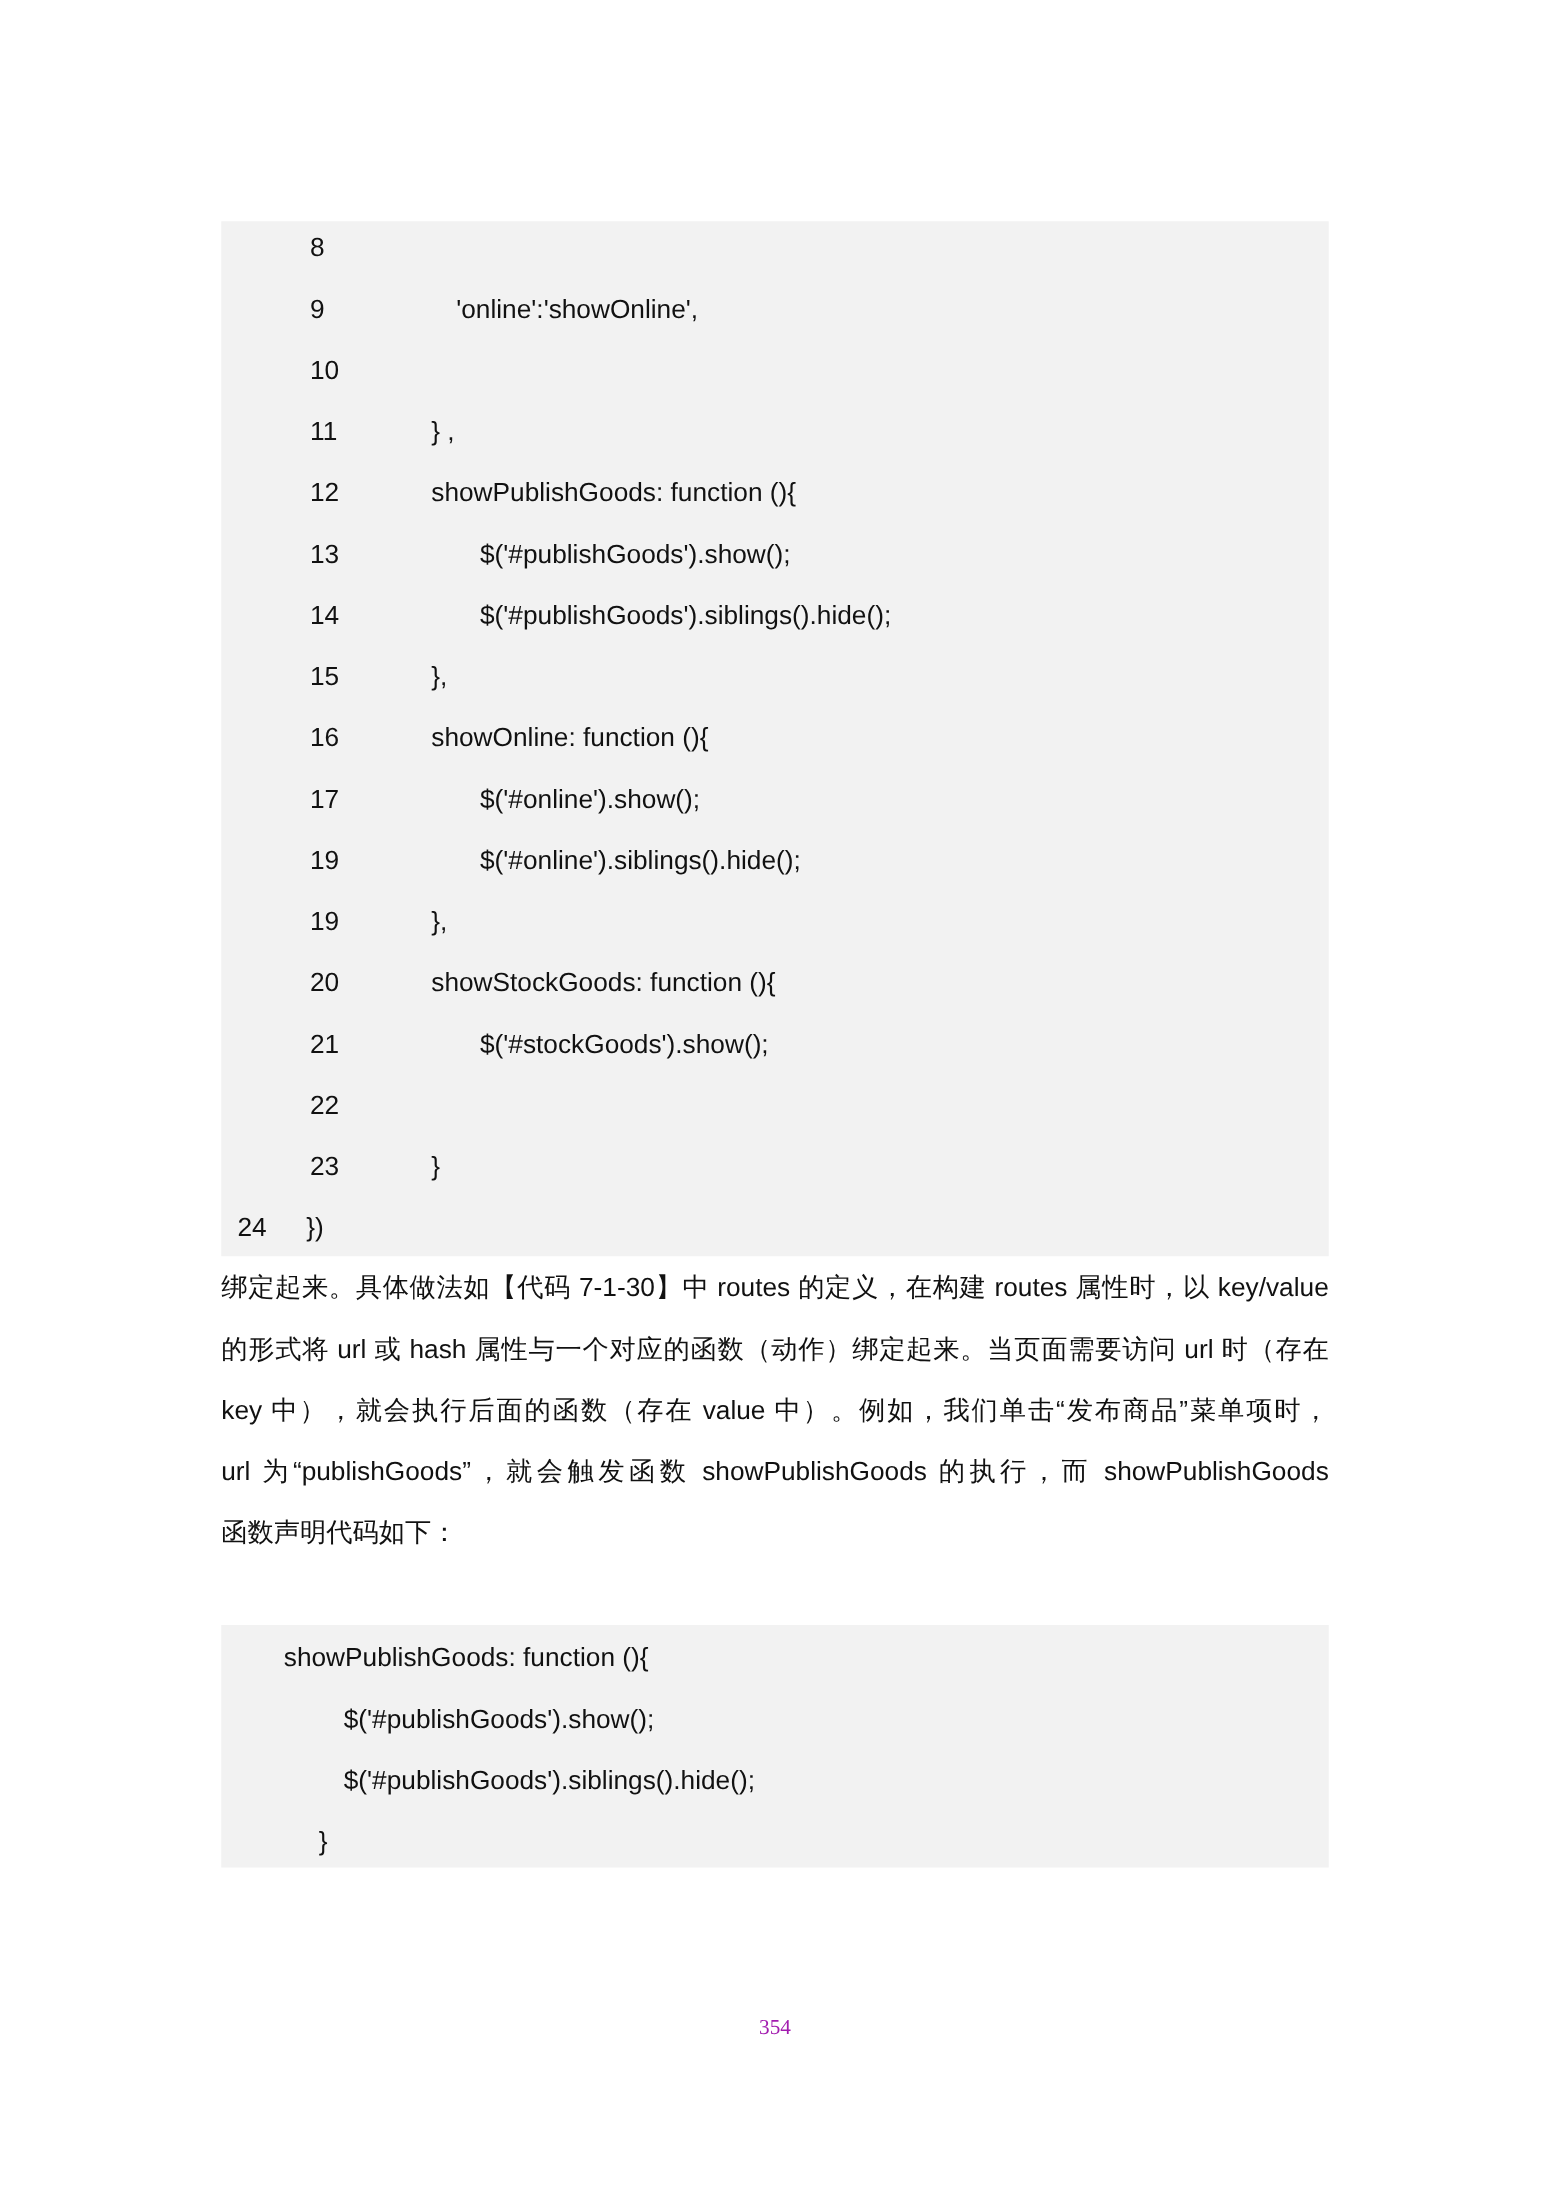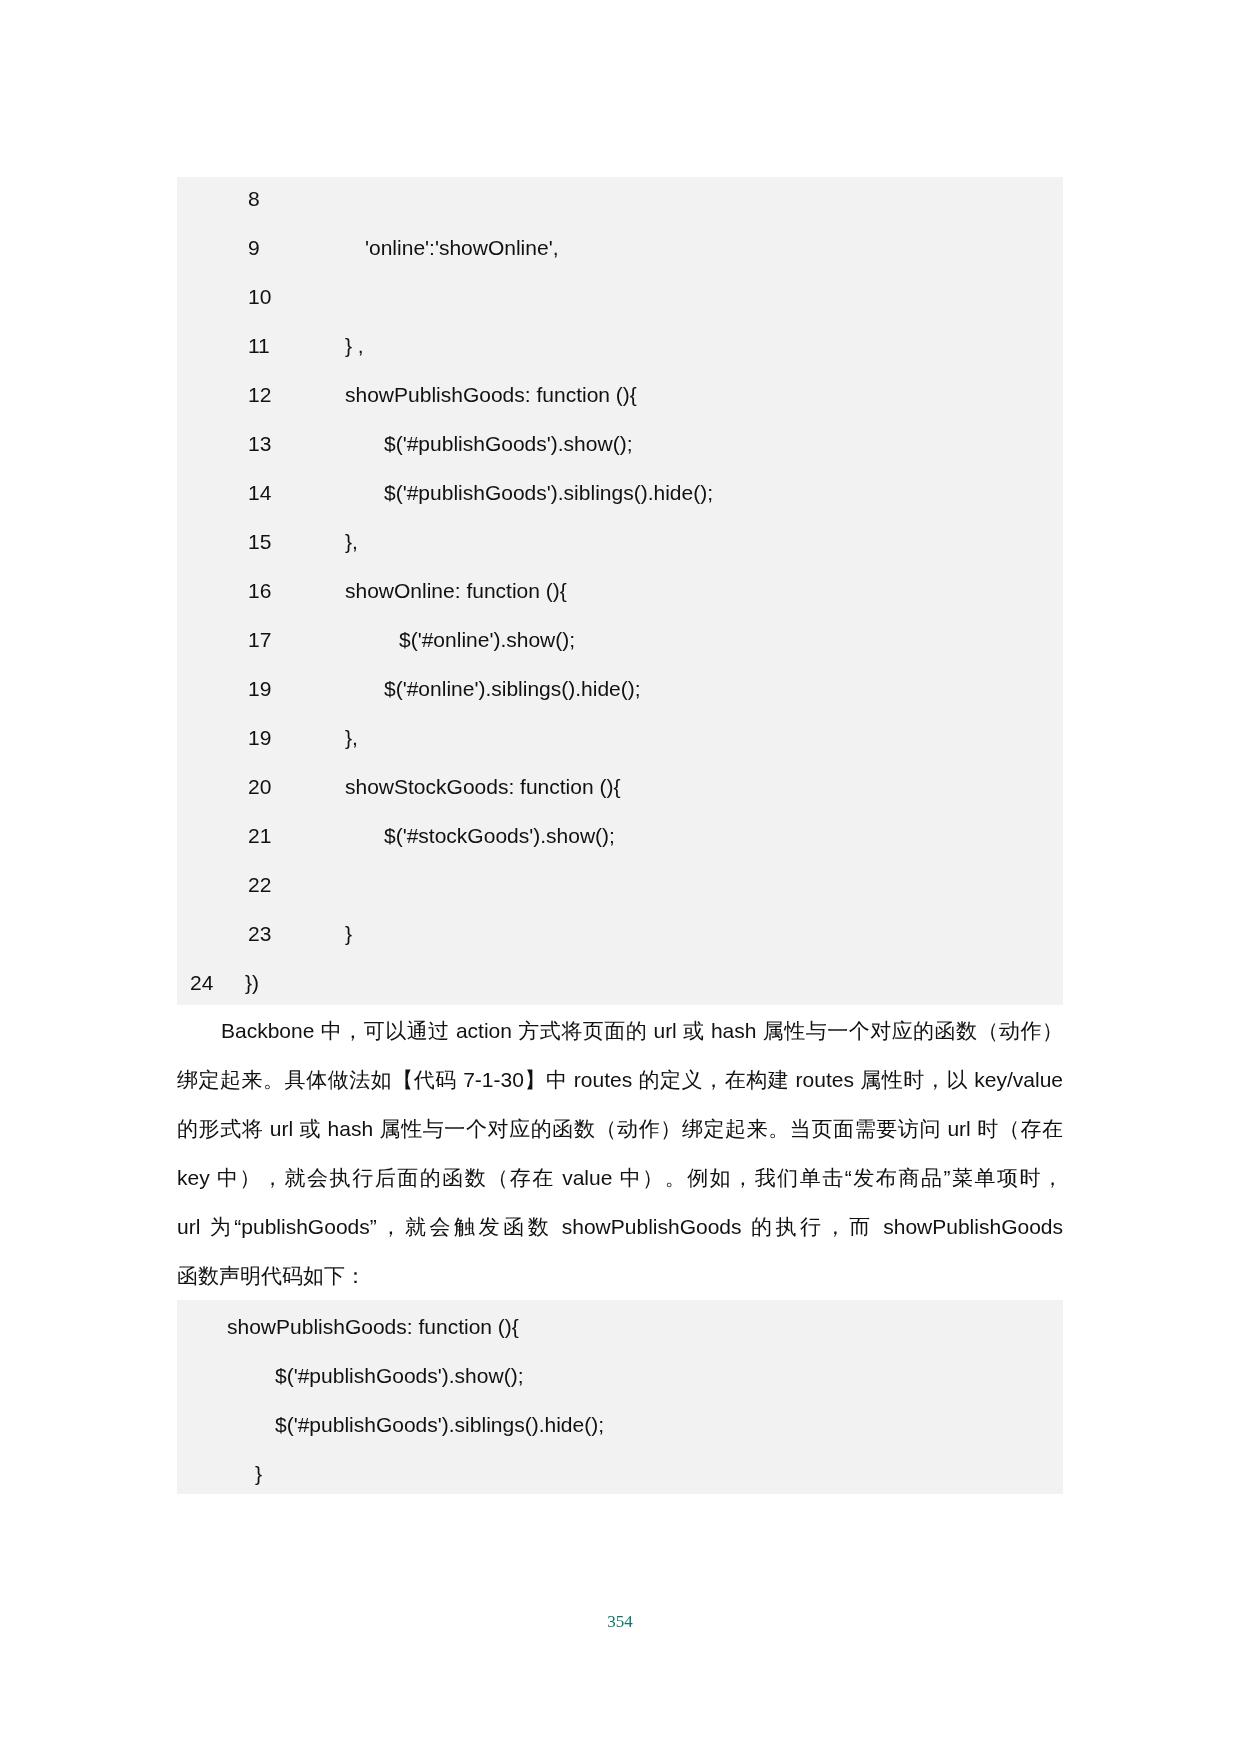--- a/index.html
+++ b/index.html
@@ -7,21 +7,21 @@
          font-family:"Liberation Sans", "DejaVu Sans", sans-serif; color:#111; }
   .codeblock { position:absolute; left:177px; width:886px; background:#f2f2f2; }
   #code1 { top:177px; height:828px; }
   #code2 { top:1300px; height:194px; }
   .num { position:absolute; font-size:21px; line-height:30px; }
   .txt { position:absolute; font-size:21px; line-height:30px; white-space:pre; }
   .para { position:absolute; left:177px; width:886px; font-size:21px; line-height:49px; }
   .pline { height:49px; white-space:nowrap; }
   .justify { text-align:justify; text-align-last:justify; }
   .pagenum { position:absolute; top:1612px; left:0; width:1240px; text-align:center;
-             font-family:"Liberation Serif", "DejaVu Serif", serif; font-size:17px; color:#0f766e; }
+             font-family:"Liberation Serif", "DejaVu Serif", serif; font-size:17px; color:#a21caf; }
 </style>
 </head>
 <body>
 
 <div id="code1" class="codeblock">
   <div class="num" style="left:71px;top:7px">8</div>
 
   <div class="num" style="left:71px;top:56px">9</div>
   <div class="txt" style="left:188px;top:56px">'online':'showOnline',</div>
 
@@ -39,21 +39,21 @@
   <div class="num" style="left:71px;top:301px">14</div>
   <div class="txt" style="left:207px;top:301px">$('#publishGoods').siblings().hide();</div>
 
   <div class="num" style="left:71px;top:350px">15</div>
   <div class="txt" style="left:168px;top:350px">},</div>
 
   <div class="num" style="left:71px;top:399px">16</div>
   <div class="txt" style="left:168px;top:399px">showOnline: function (){</div>
 
   <div class="num" style="left:71px;top:448px">17</div>
-  <div class="txt" style="left:222px;top:448px">$('#online').show();</div>
+  <div class="txt" style="left:207px;top:448px">$('#online').show();</div>
 
   <div class="num" style="left:71px;top:497px">19</div>
   <div class="txt" style="left:207px;top:497px">$('#online').siblings().hide();</div>
 
   <div class="num" style="left:71px;top:546px">19</div>
   <div class="txt" style="left:168px;top:546px">},</div>
 
   <div class="num" style="left:71px;top:595px">20</div>
   <div class="txt" style="left:168px;top:595px">showStockGoods: function (){</div>
 
@@ -63,21 +63,20 @@
   <div class="num" style="left:71px;top:693px">22</div>
 
   <div class="num" style="left:71px;top:742px">23</div>
   <div class="txt" style="left:168px;top:742px">}</div>
 
   <div class="num" style="left:13px;top:791px">24</div>
   <div class="txt" style="left:68px;top:791px">})</div>
 </div>
 
 <div class="para" style="top:1006px">
-  <div class="pline justify" style="padding-left:44px">Backbone 中，可以通过 action 方式将页面的 url 或 hash 属性与一个对应的函数（动作）</div>
   <div class="pline justify">绑定起来。具体做法如【代码 7-1-30】中 routes 的定义，在构建 routes 属性时，以 key/value</div>
   <div class="pline justify">的形式将 url 或 hash 属性与一个对应的函数（动作）绑定起来。当页面需要访问 url 时（存在</div>
   <div class="pline justify">key 中），就会执行后面的函数（存在 value 中）。例如，我们单击“发布商品”菜单项时，</div>
   <div class="pline justify">url 为“publishGoods”，就会触发函数 showPublishGoods 的执行，而 showPublishGoods</div>
   <div class="pline">函数声明代码如下：</div>
 </div>
 
 <div id="code2" class="codeblock">
   <div class="txt" style="left:50px;top:12px">showPublishGoods: function (){</div>
   <div class="txt" style="left:98px;top:61px">$('#publishGoods').show();</div>

